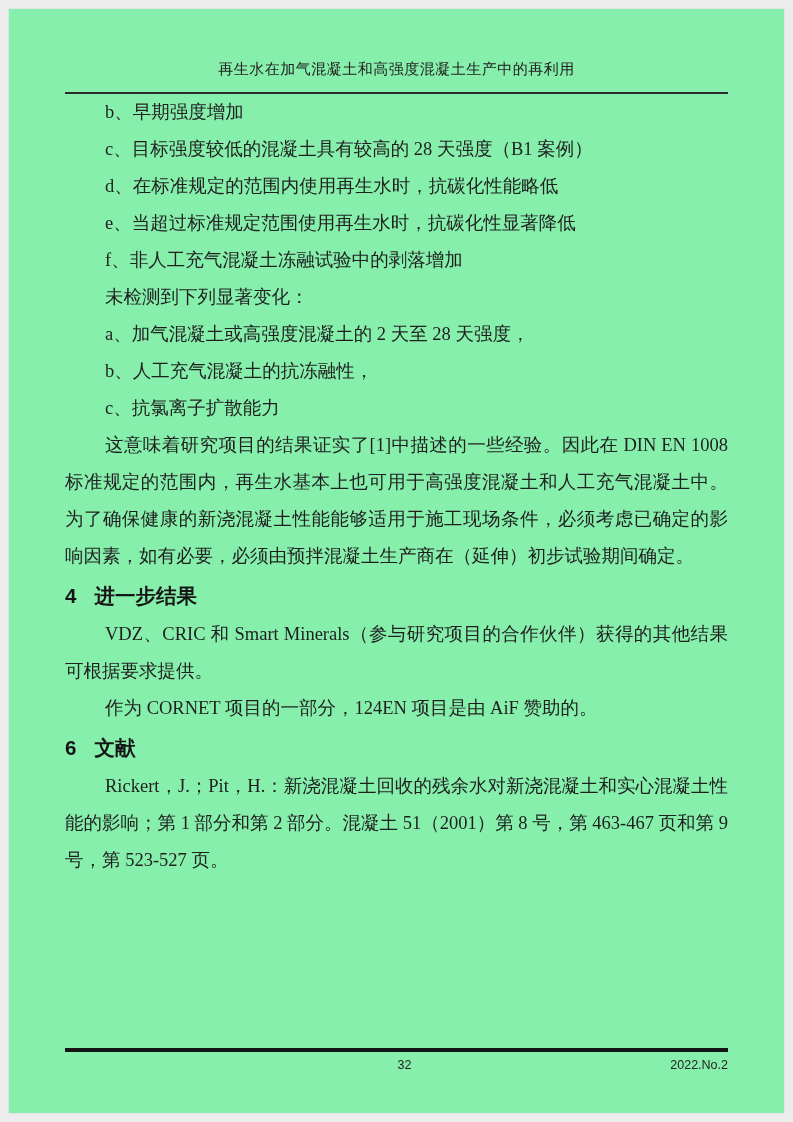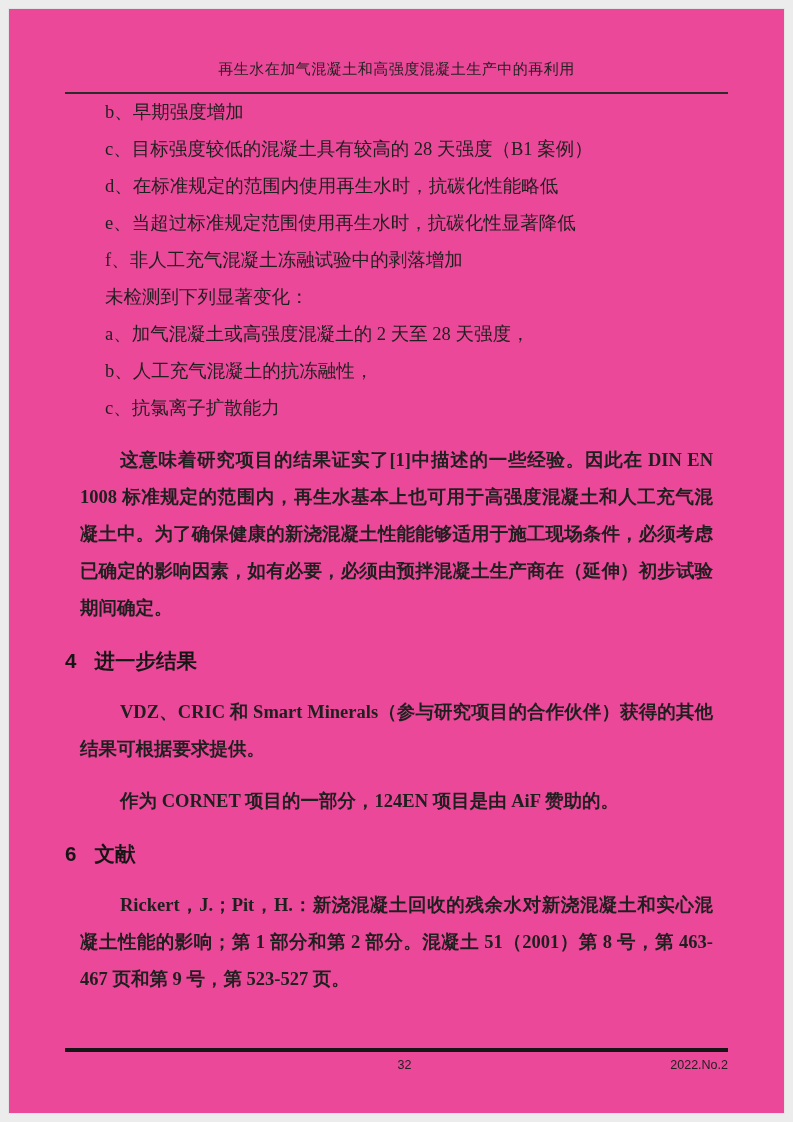--- a/index.html
+++ b/index.html
@@ -1,21 +1,21 @@
 <!DOCTYPE html>
 <html><head>
 <meta charset="utf-8">
 <style>
   html, body { margin: 0; padding: 0; background: #ffffff; }
   .page {
     position: relative;
     width: 793px;
     height: 1122px;
     box-sizing: border-box;
-    background: #ec4899;
+    background: #86efac;
     border: 8px solid #ececec;
     box-shadow: inset 0 0 0 1px #e3e3e3;
     overflow: hidden;
     font-family: "Liberation Serif", "DejaVu Serif", serif;
     color: #1f1f1f;
   }
   .content {
     position: absolute;
     left: 57px;
     right: 57px;
@@ -34,24 +34,23 @@
   .doc-body {
     font-size: 18.5px;
     line-height: 37px;
     text-align: justify;
   }
   .line {
     text-indent: 40px;
     white-space: nowrap;
   }
   .para {
-    margin: 15px;
+    margin: 0;
     text-indent: 40px;
     text-align: justify;
-    font-weight: bold;
   }
   .section-heading {
     margin: 2px 0;
     font-family: "Liberation Sans", "DejaVu Sans", sans-serif;
     font-size: 20.5px;
     font-weight: 700;
     line-height: 37px;
     color: #151515;
     text-align: left;
   }

